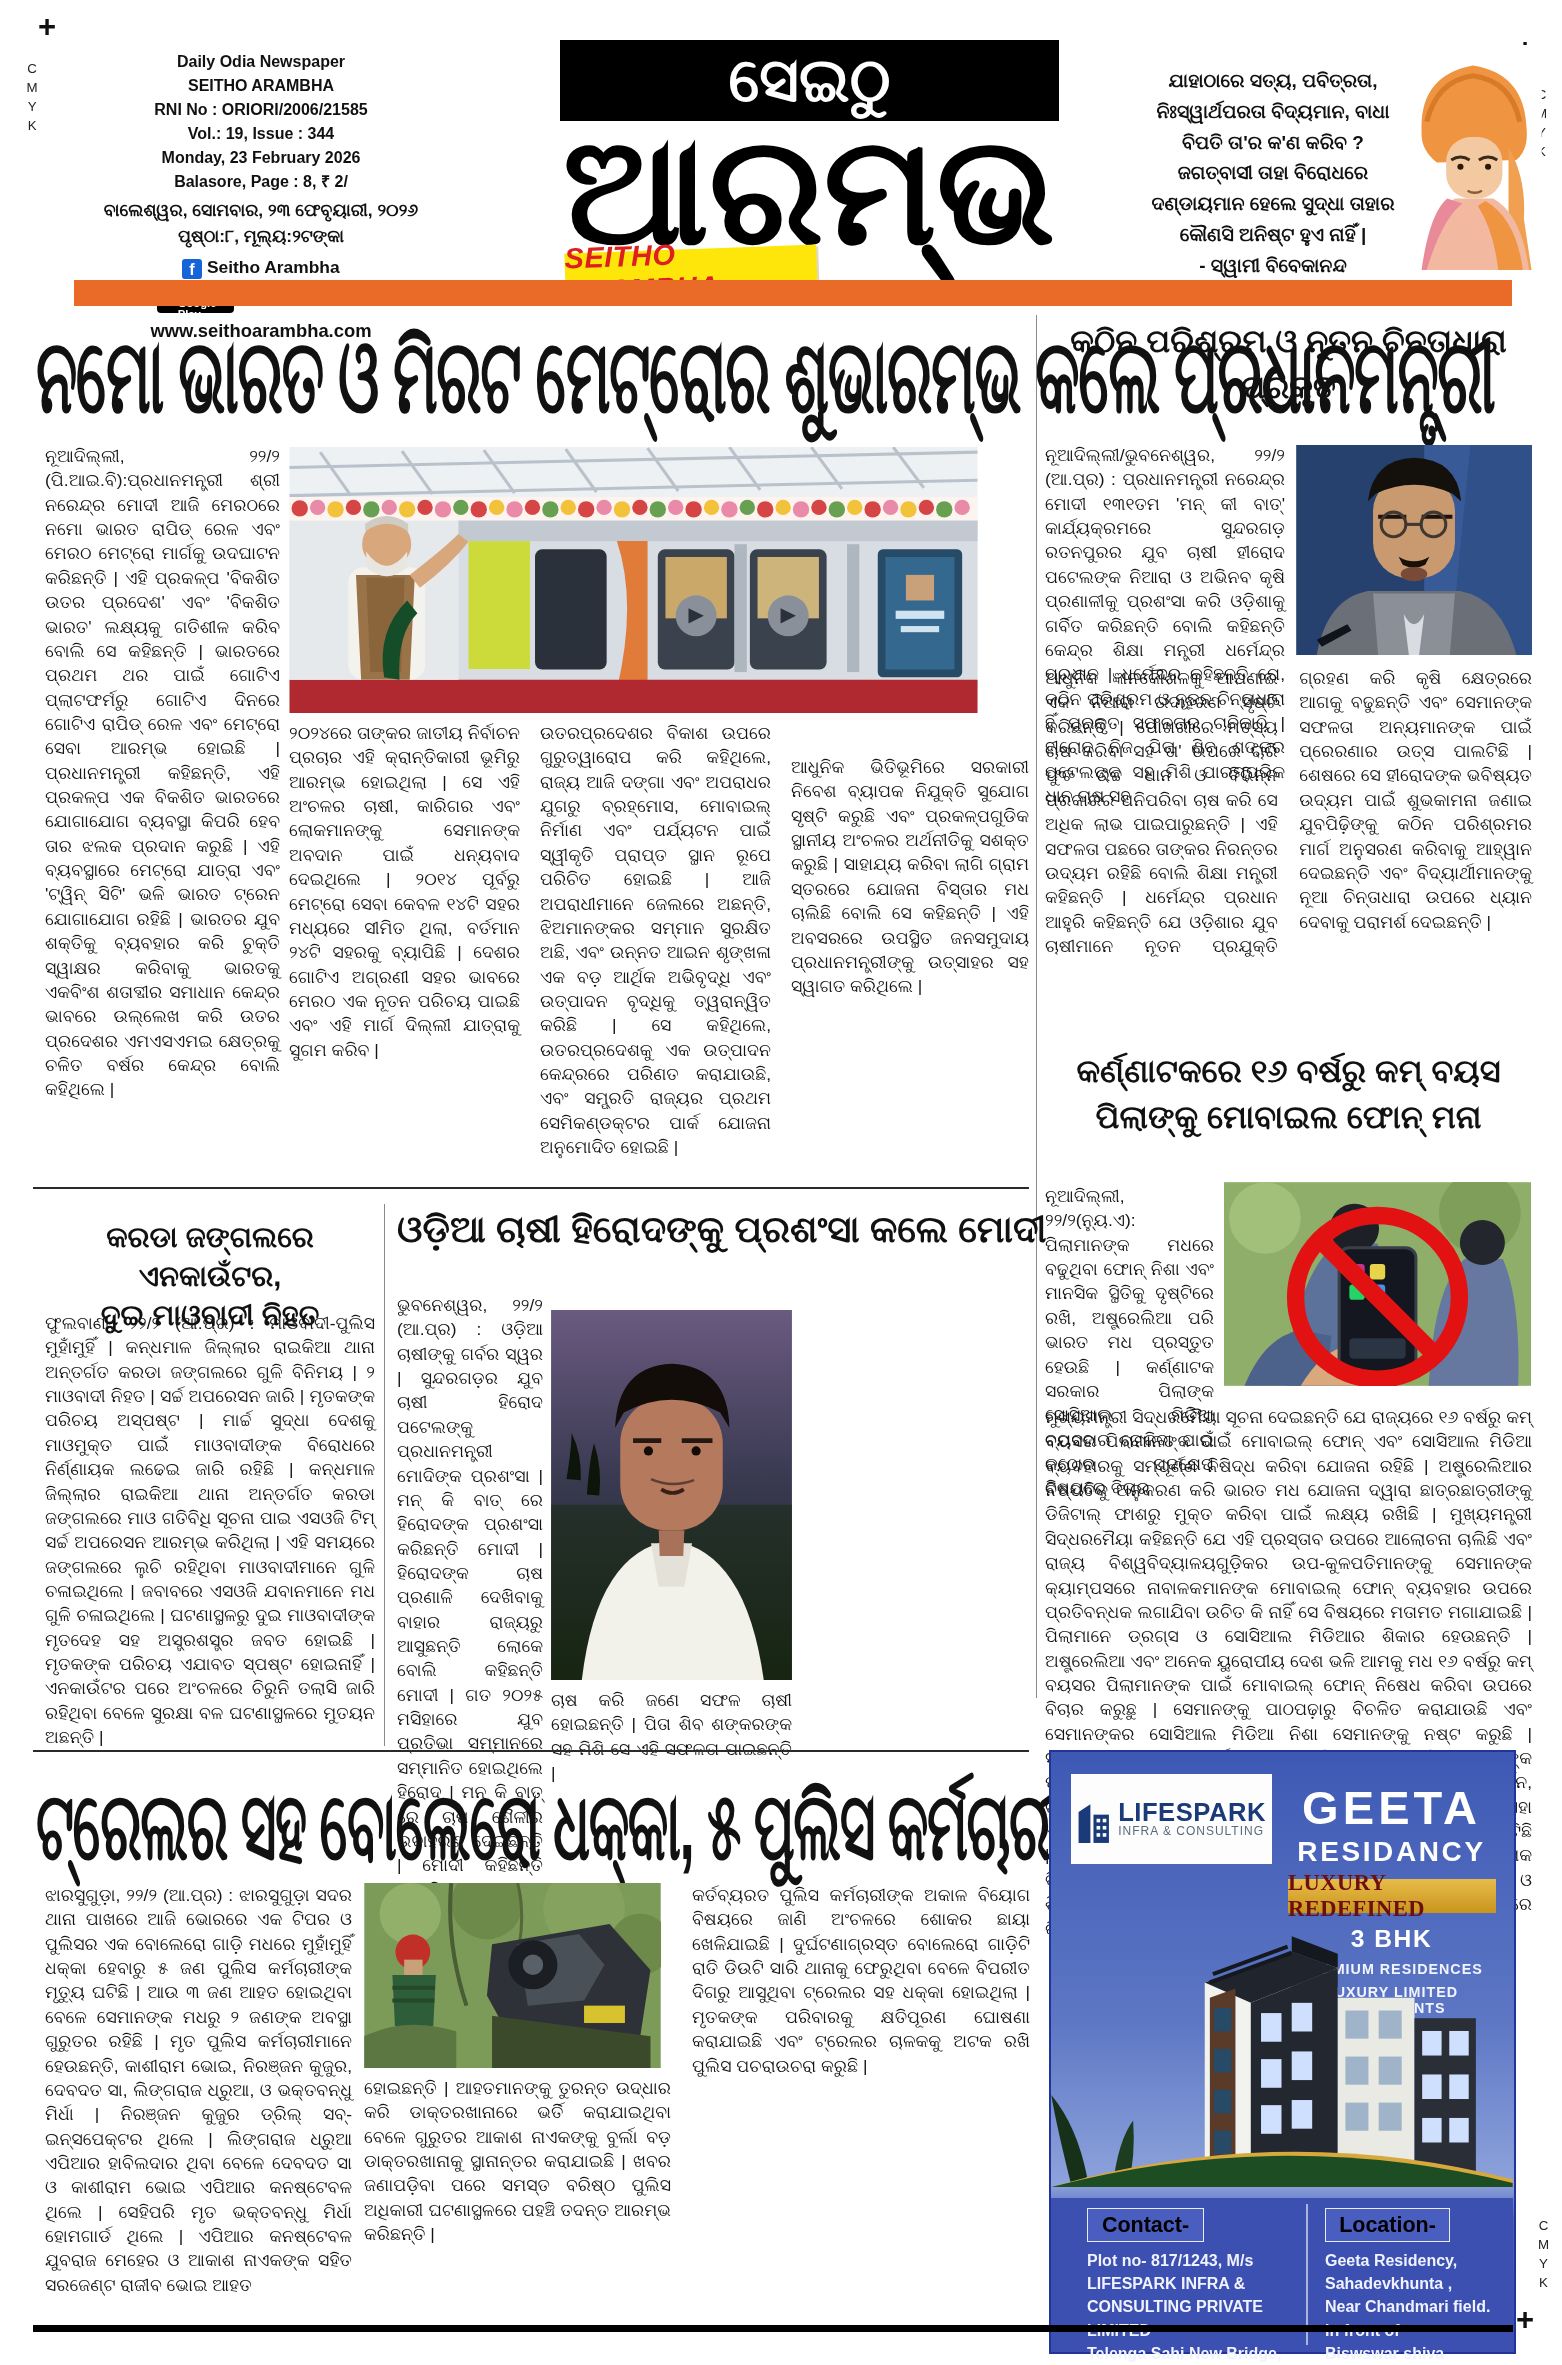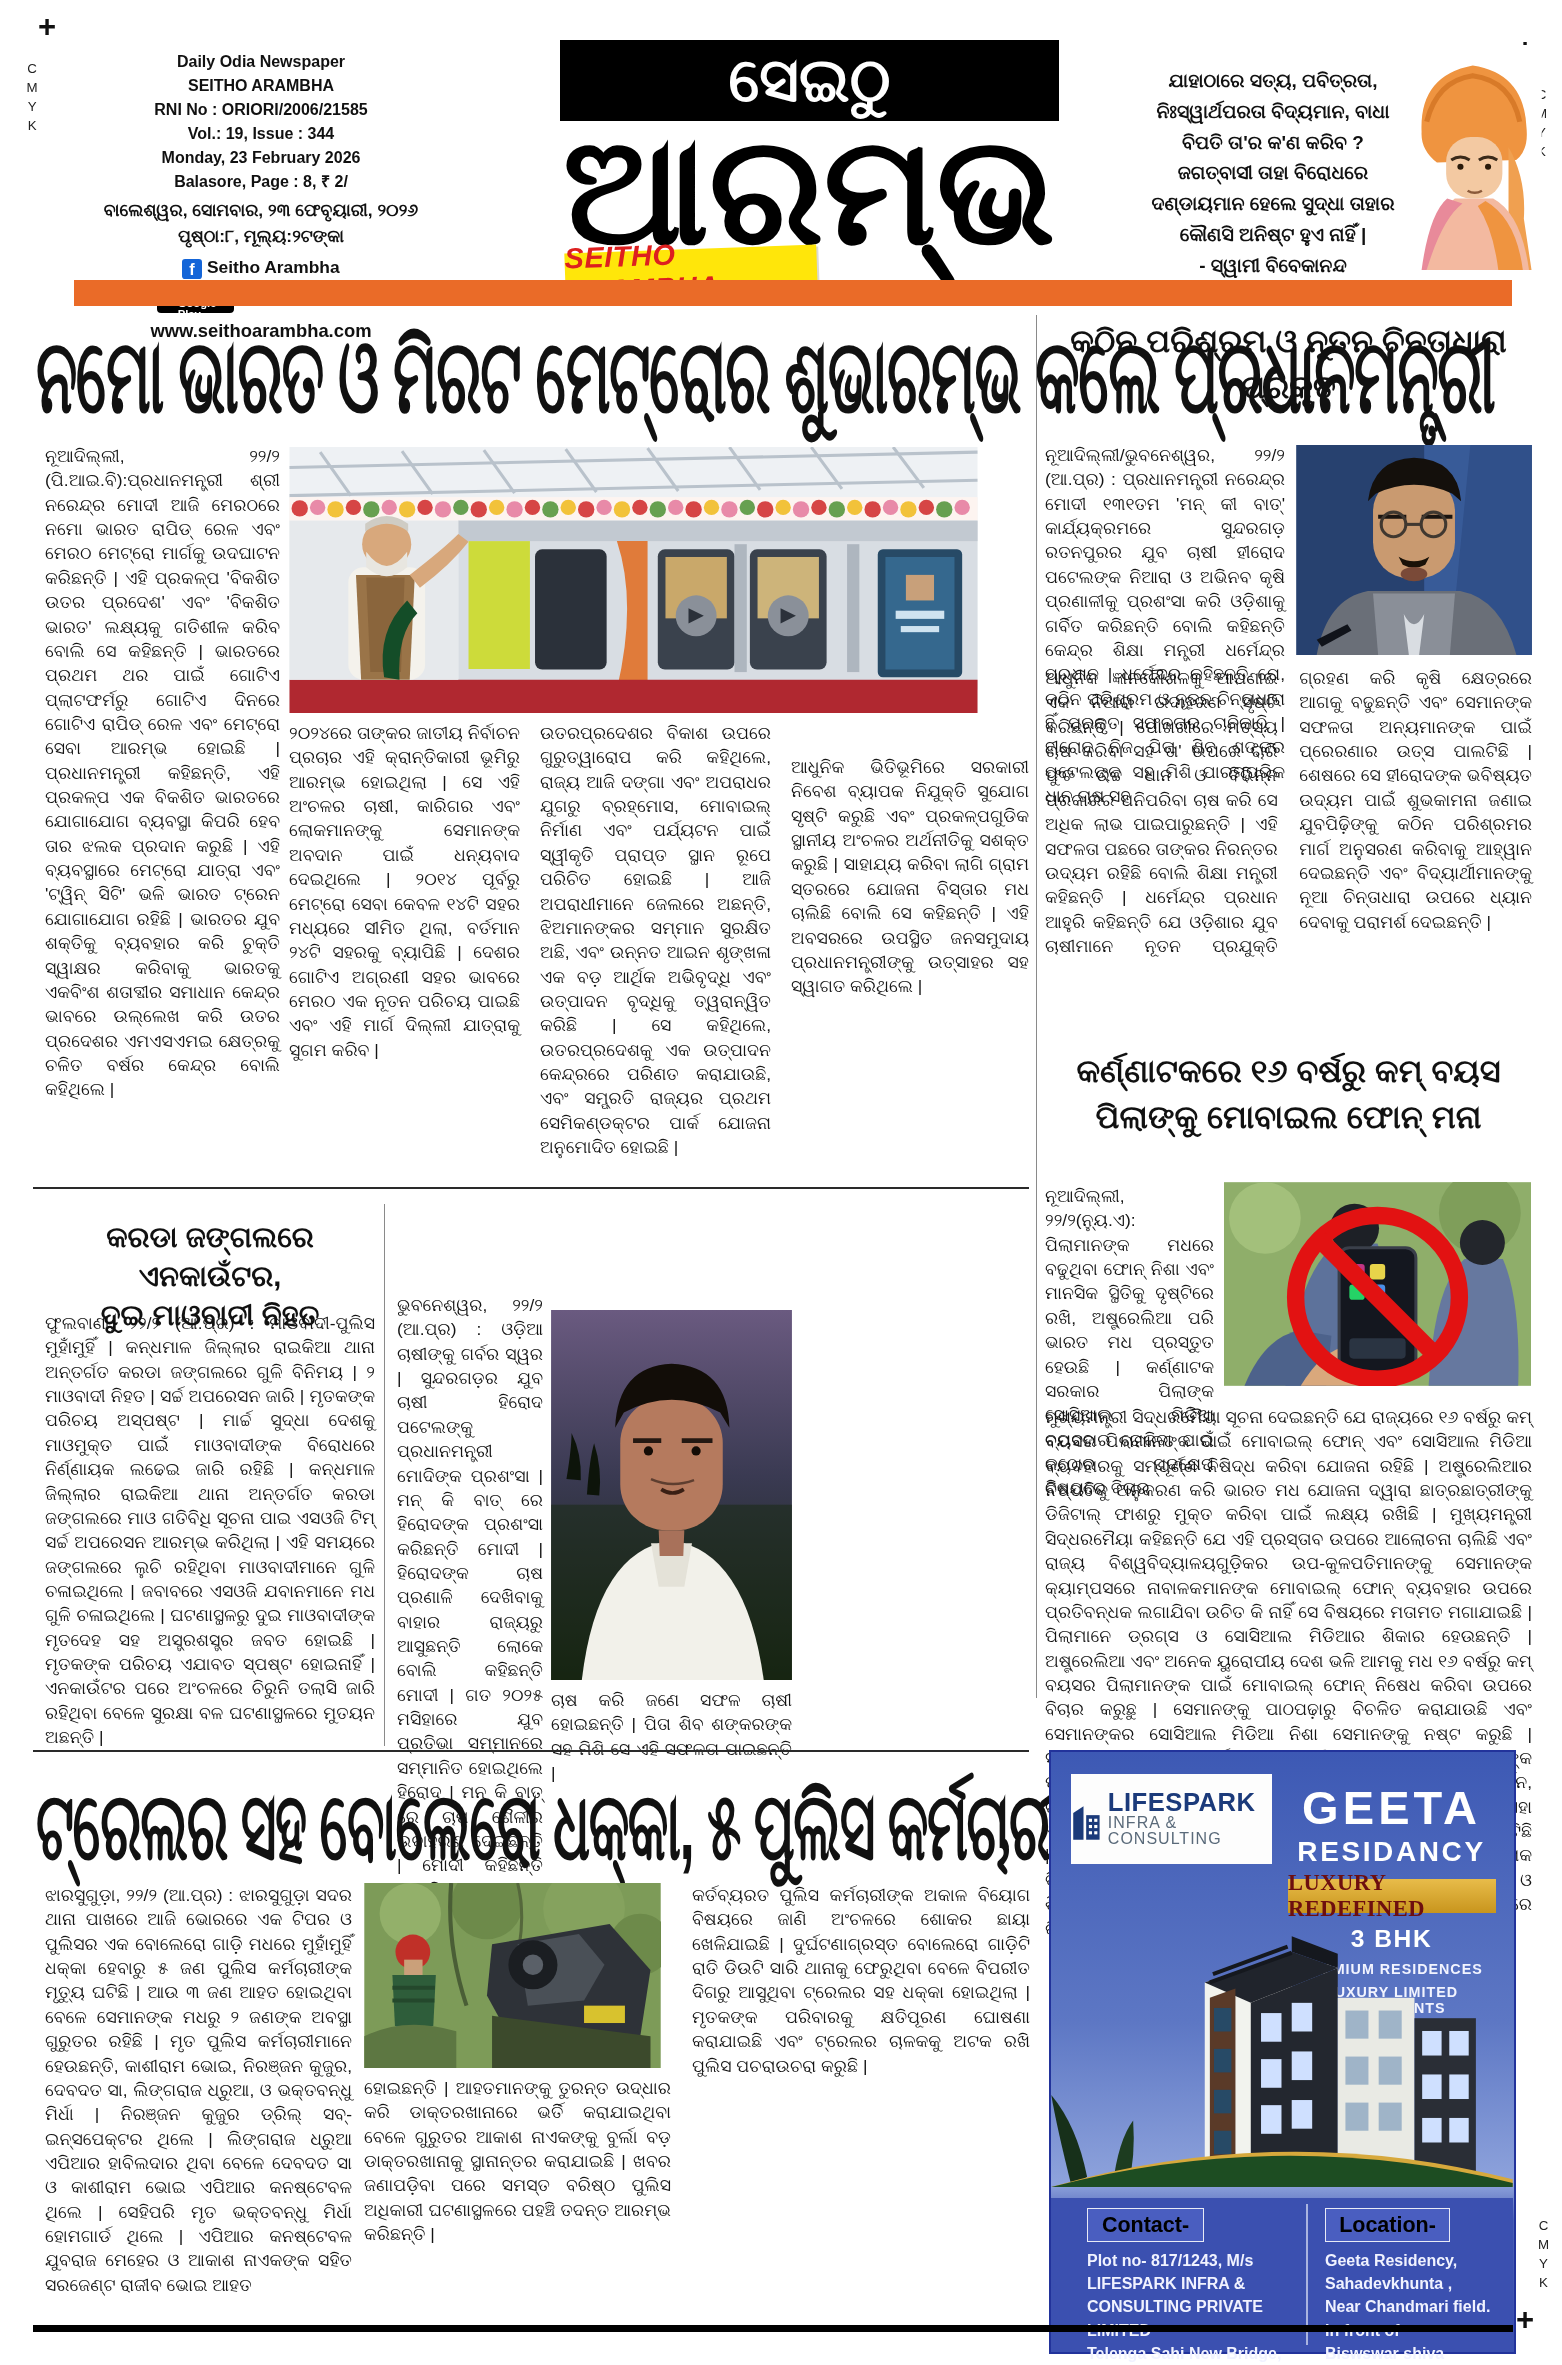--- a/index.html
+++ b/index.html
@@ -33,21 +33,21 @@
             vertical-align:middle;margin-right:5.1px;text-align:left;padding-left:20.5px;box-sizing:border-box;position:relative;}
   .gp-badge .s1{display:block;font-size:6.7px;line-height:9.2px;margin-top:3.1px;}
   .gp-badge .s2{display:block;font-size:11.3px;font-weight:bold;line-height:11.3px;}
   .gp-tri{position:absolute;left:5.1px;top:6.7px;width:0;height:0;border-top:6.7px solid transparent;
           border-bottom:6.7px solid transparent;border-left:11.3px solid #2cc4f4;}
   .two-col{column-count:2;column-gap:21.5px;}
   .ad{background:linear-gradient(180deg,#3d59b4 0%,#5d77c4 45%,#8ea3dc 72%,#4a5fb5 78%,#3a4fae 100%);
       border:2.6px solid #22339b;box-sizing:border-box;}
   .ad-logo{background:#fdfdfd;display:flex;align-items:center;justify-content:center;gap:6.1px;}
   .ad-logo .t1{color:#1b3a7a;font-size:25.6px;font-weight:bold;letter-spacing:0.5px;line-height:1;}
-  .ad-logo .t2{color:#5a6a7a;font-size:16px;letter-spacing:1px;line-height:1;}
+  .ad-logo .t2{color:#5a6a7a;font-size:12px;letter-spacing:1px;line-height:1;}
   .ad-geeta{color:#fff;font-weight:bold;text-align:center;letter-spacing:4.1px;font-size:47px;line-height:1;}
   .ad-res{color:#fff;font-weight:bold;text-align:center;letter-spacing:2.6px;font-size:28px;line-height:1;}
   .ad-lux{background:linear-gradient(180deg,#e8bc4a,#c8951d);display:flex;align-items:center;justify-content:center;}
   .ad-lux span{color:#6d0f0f;font-weight:bold;font-size:22.5px;font-family:"Liberation Serif",serif;letter-spacing:0.5px;}
   .ad-bhk{color:#fff;font-weight:bold;text-align:center;font-size:24.6px;letter-spacing:1.5px;}
   .ad-line{color:#f2f4ff;font-weight:bold;text-align:center;font-size:14.3px;letter-spacing:1px;}
   .ad-panel{background:#3b50b0;}
   .ad-tagbox{border:1.5px solid #e8eaf6;background:#4a5ec0;display:flex;align-items:center;justify-content:center;}
   .ad-tagbox span{color:#000000;font-weight:bold;font-size:21.5px;}
   .ad-addr{color:#f0f2ff;font-weight:bold;font-size:16px;line-height:1.45;}
@@ -265,20 +265,21 @@
   <div class="abs rule-h" style="left:33px;top:1187px;width:996px;height:1.5px;"></div>
 
   <div class="abs hl-mid" style="left:45px;top:1218px;width:330px;font-size:29px;">
     <div>କରଡା ଜଙ୍ଗଲରେ ଏନକାଉଁଟର,</div>
     <div>ଦୁଇ ମାଓବାଦୀ ନିହତ</div>
   </div>
   <div class="abs body-col" style="left:45px;top:1311px;width:330px;height:433px;">ଫୁଲବାଣୀ, ୨୨/୨ (ଆ.ପ୍ର) : ମାଓବାଦୀ-ପୁଲିସ ମୁହାଁମୁହିଁ | କନ୍ଧମାଳ ଜିଲ୍ଲାର ରାଇକିଆ ଥାନା ଅନ୍ତର୍ଗତ କରଡା ଜଙ୍ଗଲରେ ଗୁଳି ବିନିମୟ | ୨ ମାଓବାଦୀ ନିହତ | ସର୍ଚ୍ଚ ଅପରେସନ ଜାରି | ମୃତକଙ୍କ ପରିଚୟ ଅସ୍ପଷ୍ଟ | ମାର୍ଚ୍ଚ ସୁଦ୍ଧା ଦେଶକୁ ମାଓମୁକ୍ତ ପାଇଁ ମାଓବାଦୀଙ୍କ ବିରୋଧରେ ନିର୍ଣ୍ଣାୟକ ଲଢେଇ ଜାରି ରହିଛି | କନ୍ଧମାଳ ଜିଲ୍ଲାର ରାଇକିଆ ଥାନା ଅନ୍ତର୍ଗତ କରଡା ଜଙ୍ଗଲରେ ମାଓ ଗତିବିଧି ସୂଚନା ପାଇ ଏସଓଜି ଟିମ୍ ସର୍ଚ୍ଚ ଅପରେସନ ଆରମ୍ଭ କରିଥିଲା | ଏହି ସମୟରେ ଜଙ୍ଗଲରେ ଲୁଚି ରହିଥିବା ମାଓବାଦୀମାନେ ଗୁଳି ଚଳାଇଥିଲେ | ଜବାବରେ ଏସଓଜି ଯବାନମାନେ ମଧ ଗୁଳି ଚଳାଇଥିଲେ | ଘଟଣାସ୍ଥଳରୁ ଦୁଇ ମାଓବାଦୀଙ୍କ ମୃତଦେହ ସହ ଅସ୍ତ୍ରଶସ୍ତ୍ର ଜବତ ହୋଇଛି | ମୃତକଙ୍କ ପରିଚୟ ଏଯାବତ ସ୍ପଷ୍ଟ ହୋଇନାହିଁ | ଏନକାଉଁଟର ପରେ ଅଂଚଳରେ ଚିରୁନି ତଲାସି ଜାରି ରହିଥିବା ବେଳେ ସୁରକ୍ଷା ବଳ ଘଟଣାସ୍ଥଳରେ ମୁତୟନ ଅଛନ୍ତି |</div>
 
   <div class="abs rule-v" style="left:384px;top:1204px;width:1px;height:542px;"></div>
 
+  <div class="abs hl-mid" style="left:397px;top:1205px;width:633px;font-size:37px;white-space:nowrap;">ଓଡ଼ିଆ ଚାଷୀ ହିରୋଦଙ୍କୁ ପ୍ରଶଂସା କଲେ ମୋଦୀ</div>
   <div class="abs body-col" style="left:397px;top:1293px;width:146px;height:451px;">ଭୁବନେଶ୍ୱର, ୨୨/୨ (ଆ.ପ୍ର) : ଓଡ଼ିଆ ଚାଷୀଙ୍କୁ ଗର୍ବର ସ୍ୱର | ସୁନ୍ଦରଗଡ଼ର ଯୁବ ଚାଷୀ ହିରୋଦ ପଟେଲଙ୍କୁ ପ୍ରଧାନମନ୍ତ୍ରୀ ମୋଦିଙ୍କ ପ୍ରଶଂସା | ମନ୍ କି ବାତ୍ ରେ ହିରୋଦଙ୍କ ପ୍ରଶଂସା କରିଛନ୍ତି ମୋଦୀ | ହିରୋଦଙ୍କ ଚାଷ ପ୍ରଣାଳି ଦେଖିବାକୁ ବାହାର ରାଜ୍ୟରୁ ଆସୁଛନ୍ତି ଲୋକେ ବୋଲି କହିଛନ୍ତି ମୋଦୀ | ଗତ ୨୦୨୫ ମସିହାରେ ଯୁବ ପ୍ରତିଭା ସମ୍ମାନରେ ସମ୍ମାନିତ ହୋଇଥିଲେ ହିରୋଦ | ମନ୍ କି ବାତ୍ ରେ ଚାଷ ଶୈଳୀର ଉଦାହରଣ ଦେଇଛନ୍ତି | ମୋଦୀ କହିଛନ୍ତି ଯେ, ହିରୋଦ</div>
   <svg class="abs" style="left:551px;top:1310px;" width="241" height="370" viewBox="0 0 470 722">
     <defs>
       <linearGradient id="fg" x1="0" y1="0" x2="0" y2="1">
         <stop offset="0" stop-color="#6a5a80"></stop>
           <stop offset="0.45" stop-color="#3a3a52"></stop>
           <stop offset="1" stop-color="#14200f"></stop>
       </linearGradient>
     </defs>
     <rect width="470" height="722" fill="url(#fg)"></rect>

